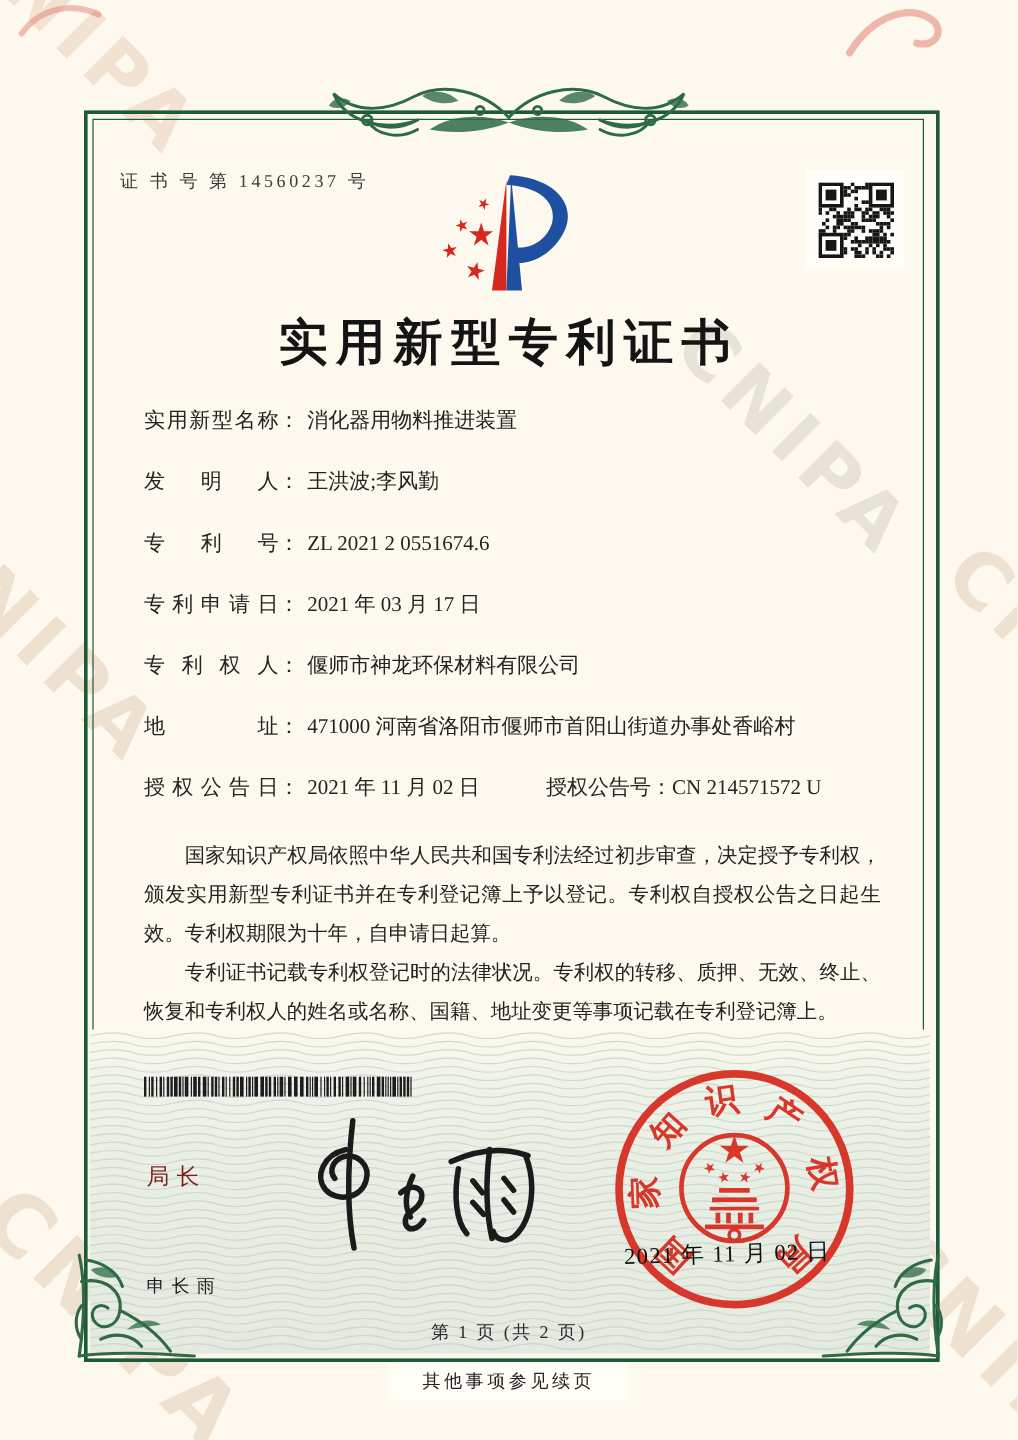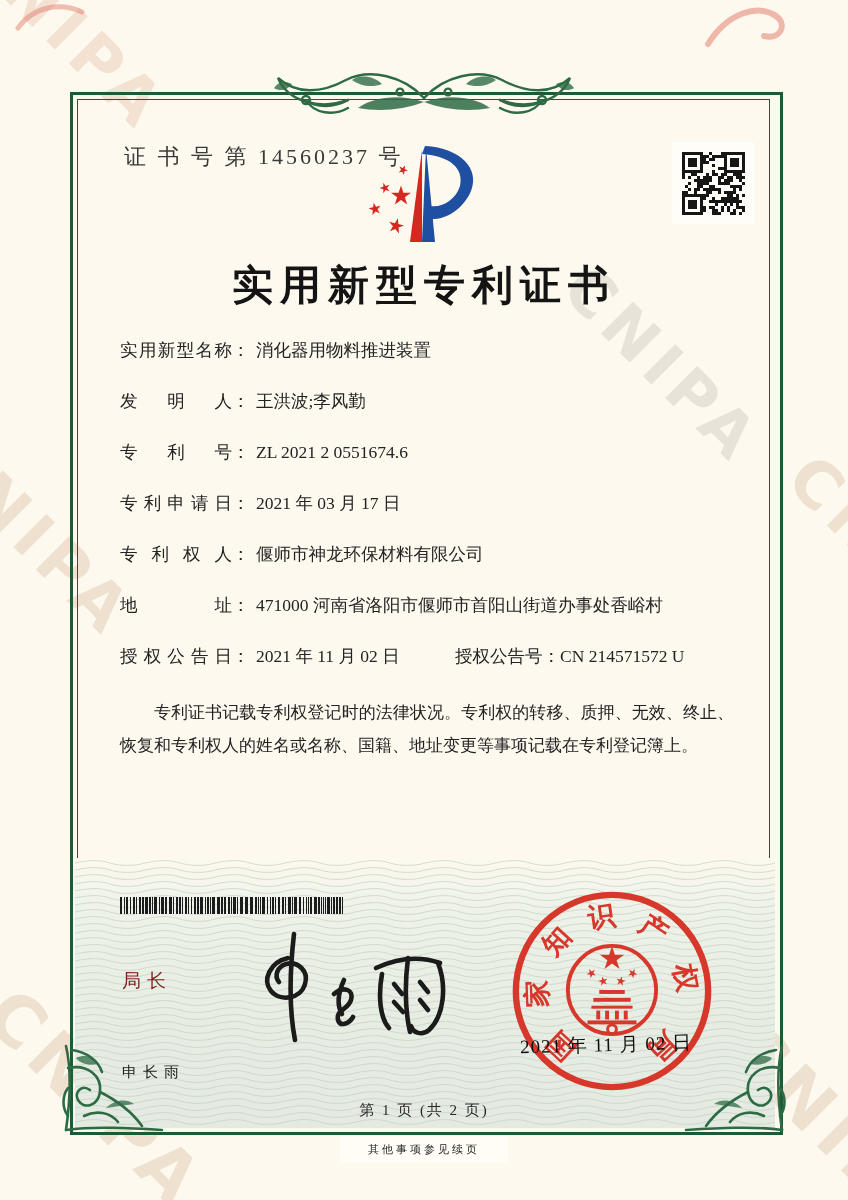--- a/index.html
+++ b/index.html
@@ -13,21 +13,21 @@
   .wm-gray{color:rgba(214,210,199,.55);}
   .wm-pink{color:rgba(240,219,203,.8);}
 
   
   .frame-outer{position:absolute;left:70px;top:92px;width:707px;height:1037px;
       border:3px solid #1d5a37;z-index:1;}
   .frame-inner{position:absolute;left:77px;top:99px;width:691px;height:1023px;
       border:1px solid #1d5a37;z-index:1;}
   .ornament{position:absolute;z-index:2;}
 
-  .cert-no{position:absolute;left:124px;top:142px;font-size:22px;letter-spacing:3px;color:#3a3a3a;z-index:2;}
+  .cert-no{position:absolute;left:100px;top:142px;font-size:15px;letter-spacing:3px;color:#3a3a3a;z-index:2;}
   .qr-wrap{position:absolute;left:672px;top:142px;width:82px;height:82px;background:#fffdf8;z-index:2;
       display:flex;align-items:center;justify-content:center;}
   .logo{position:absolute;left:356px;top:138px;z-index:2;}
   .title{position:absolute;left:0;top:258px;width:848px;text-align:center;font-size:41px;
       font-weight:bold;letter-spacing:7px;color:#141414;z-index:2;}
 
   .fields{position:absolute;left:120px;top:336px;width:630px;display:flex;flex-direction:column;
       gap:23px;font-size:17.5px;color:#232323;z-index:2;}
   .frow{position:relative;line-height:28px;display:flex;}
   .flabel{display:inline-block;width:112px;text-align:justify;text-align-last:justify;}
@@ -49,21 +49,21 @@
   .director-name{position:absolute;left:122px;top:1063px;font-size:15px;letter-spacing:6px;color:#1c1c1c;z-index:2;}
   .signature{position:absolute;left:248px;top:928px;z-index:3;}
 
   .seal{position:absolute;left:509px;top:888px;width:206px;height:206px;z-index:3;}
   .seal-date{position:absolute;left:520px;top:1032px;width:180px;font-size:19px;letter-spacing:1px;
       color:#101010;transform:rotate(-1.5deg);z-index:4;white-space:nowrap;}
 
   .page-info{position:absolute;left:0;top:1089px;width:848px;text-align:center;font-size:15px;
       letter-spacing:2px;color:#2a2a2a;z-index:2;margin-top:12px;}
   .cont-box{position:absolute;left:50%;top:1136px;transform:translateX(-50%);background:#fffdf6;
-      padding:6px 28px;font-size:11px;letter-spacing:3px;color:#222;z-index:2;white-space:nowrap;font-family:Liberation Mono, monospace;}
+      padding:6px 28px;font-size:15px;letter-spacing:3px;color:#222;z-index:2;white-space:nowrap;font-family:Liberation Mono, monospace;}
 
   .secmark{position:absolute;z-index:0;}
 </style>
 </head>
 <body>
 
 <div class="page">
 
   <div class="wm wm-pink" style="left:-62px;top:-8px;font-size:64px;">CNIPA</div>
   <div class="wm wm-gray" style="left:538px;top:328px;font-size:62px;">CNIPA</div>
@@ -331,20 +331,21 @@
     </div>
     <div class="frow">
       <span class="flabel">授权公告日</span>
         <span class="fcolon">：</span>
         <span>2021 年 11 月 02 日</span>
       <span class="fpair2"><span>授权公告号</span><span>：</span><span>CN 214571572 U</span></span>
     </div>
   </div>
 
   <div class="paras">
+    <p>国家知识产权局依照中华人民共和国专利法经过初步审查，决定授予专利权，颁发实用新型专利证书并在专利登记簿上予以登记。专利权自授权公告之日起生效。专利权期限为十年，自申请日起算。</p>
     <p>专利证书记载专利权登记时的法律状况。专利权的转移、质押、无效、终止、恢复和专利权人的姓名或名称、国籍、地址变更等事项记载在专利登记簿上。</p>
   </div>
 
   <div class="guilloche">
     <svg id="waves" width="700" height="270" fill="none" stroke="#bdcfbe" stroke-width="1" opacity=".65">
         <path d="M0 5 c 15 -3.2, 25 -3.2, 35 0 c 10 3.2, 25 3.2, 35 0 c 15 -3.2, 25 -3.2, 35 0 c 10 3.2, 25 3.2, 35 0 c 15 -3.2, 25 -3.2, 35 0 c 10 3.2, 25 3.2, 35 0 c 15 -3.2, 25 -3.2, 35 0 c 10 3.2, 25 3.2, 35 0 c 15 -3.2, 25 -3.2, 35 0 c 10 3.2, 25 3.2, 35 0 c 15 -3.2, 25 -3.2, 35 0 c 10 3.2, 25 3.2, 35 0 c 15 -3.2, 25 -3.2, 35 0 c 10 3.2, 25 3.2, 35 0 c 15 -3.2, 25 -3.2, 35 0 c 10 3.2, 25 3.2, 35 0 c 15 -3.2, 25 -3.2, 35 0 c 10 3.2, 25 3.2, 35 0 c 15 -3.2, 25 -3.2, 35 0 c 10 3.2, 25 3.2, 35 0"></path>
         <path d="M0 12 c 15 -3.2, 25 -3.2, 35 0 c 10 3.2, 25 3.2, 35 0 c 15 -3.2, 25 -3.2, 35 0 c 10 3.2, 25 3.2, 35 0 c 15 -3.2, 25 -3.2, 35 0 c 10 3.2, 25 3.2, 35 0 c 15 -3.2, 25 -3.2, 35 0 c 10 3.2, 25 3.2, 35 0 c 15 -3.2, 25 -3.2, 35 0 c 10 3.2, 25 3.2, 35 0 c 15 -3.2, 25 -3.2, 35 0 c 10 3.2, 25 3.2, 35 0 c 15 -3.2, 25 -3.2, 35 0 c 10 3.2, 25 3.2, 35 0 c 15 -3.2, 25 -3.2, 35 0 c 10 3.2, 25 3.2, 35 0 c 15 -3.2, 25 -3.2, 35 0 c 10 3.2, 25 3.2, 35 0 c 15 -3.2, 25 -3.2, 35 0 c 10 3.2, 25 3.2, 35 0"></path>
         <path d="M0 19 c 15 -3.2, 25 -3.2, 35 0 c 10 3.2, 25 3.2, 35 0 c 15 -3.2, 25 -3.2, 35 0 c 10 3.2, 25 3.2, 35 0 c 15 -3.2, 25 -3.2, 35 0 c 10 3.2, 25 3.2, 35 0 c 15 -3.2, 25 -3.2, 35 0 c 10 3.2, 25 3.2, 35 0 c 15 -3.2, 25 -3.2, 35 0 c 10 3.2, 25 3.2, 35 0 c 15 -3.2, 25 -3.2, 35 0 c 10 3.2, 25 3.2, 35 0 c 15 -3.2, 25 -3.2, 35 0 c 10 3.2, 25 3.2, 35 0 c 15 -3.2, 25 -3.2, 35 0 c 10 3.2, 25 3.2, 35 0 c 15 -3.2, 25 -3.2, 35 0 c 10 3.2, 25 3.2, 35 0 c 15 -3.2, 25 -3.2, 35 0 c 10 3.2, 25 3.2, 35 0"></path>
         <path d="M0 26 c 15 -3.2, 25 -3.2, 35 0 c 10 3.2, 25 3.2, 35 0 c 15 -3.2, 25 -3.2, 35 0 c 10 3.2, 25 3.2, 35 0 c 15 -3.2, 25 -3.2, 35 0 c 10 3.2, 25 3.2, 35 0 c 15 -3.2, 25 -3.2, 35 0 c 10 3.2, 25 3.2, 35 0 c 15 -3.2, 25 -3.2, 35 0 c 10 3.2, 25 3.2, 35 0 c 15 -3.2, 25 -3.2, 35 0 c 10 3.2, 25 3.2, 35 0 c 15 -3.2, 25 -3.2, 35 0 c 10 3.2, 25 3.2, 35 0 c 15 -3.2, 25 -3.2, 35 0 c 10 3.2, 25 3.2, 35 0 c 15 -3.2, 25 -3.2, 35 0 c 10 3.2, 25 3.2, 35 0 c 15 -3.2, 25 -3.2, 35 0 c 10 3.2, 25 3.2, 35 0"></path>
         <path d="M0 33 c 15 -3.2, 25 -3.2, 35 0 c 10 3.2, 25 3.2, 35 0 c 15 -3.2, 25 -3.2, 35 0 c 10 3.2, 25 3.2, 35 0 c 15 -3.2, 25 -3.2, 35 0 c 10 3.2, 25 3.2, 35 0 c 15 -3.2, 25 -3.2, 35 0 c 10 3.2, 25 3.2, 35 0 c 15 -3.2, 25 -3.2, 35 0 c 10 3.2, 25 3.2, 35 0 c 15 -3.2, 25 -3.2, 35 0 c 10 3.2, 25 3.2, 35 0 c 15 -3.2, 25 -3.2, 35 0 c 10 3.2, 25 3.2, 35 0 c 15 -3.2, 25 -3.2, 35 0 c 10 3.2, 25 3.2, 35 0 c 15 -3.2, 25 -3.2, 35 0 c 10 3.2, 25 3.2, 35 0 c 15 -3.2, 25 -3.2, 35 0 c 10 3.2, 25 3.2, 35 0"></path>

